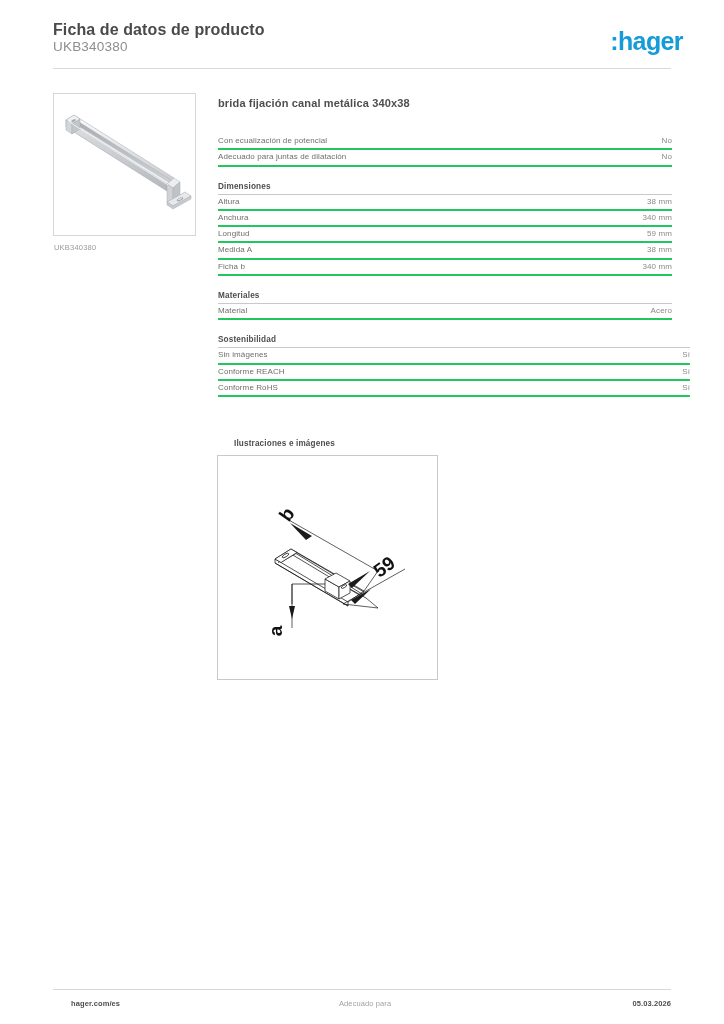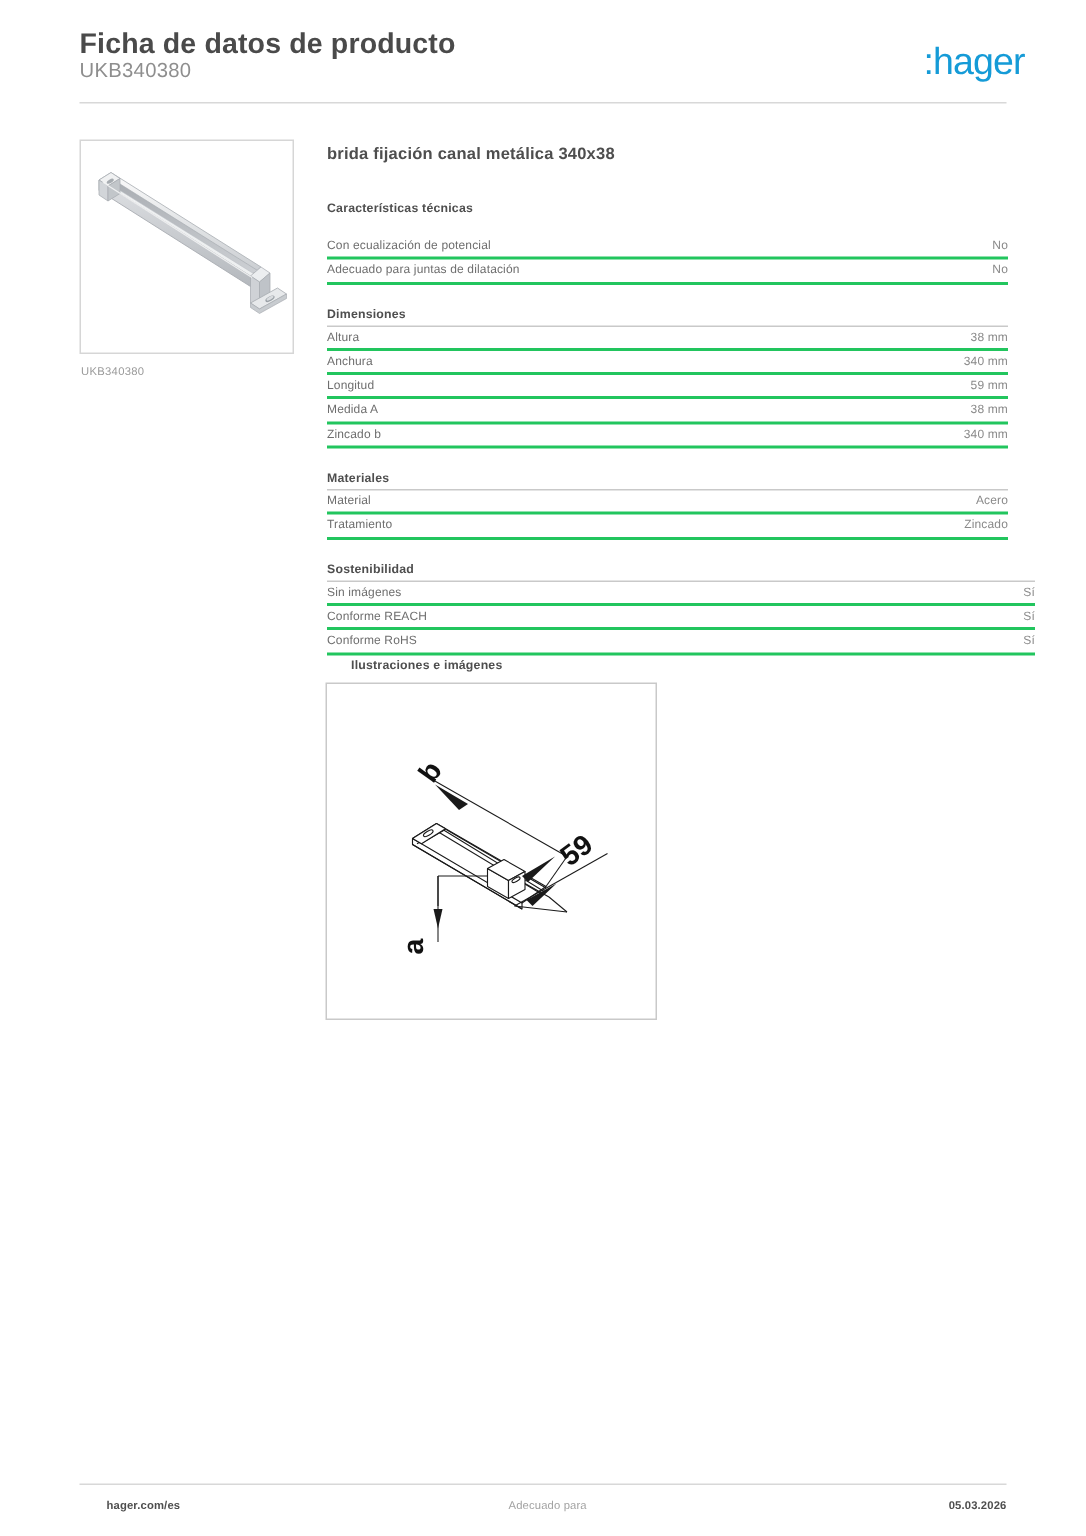--- a/index.html
+++ b/index.html
@@ -27,41 +27,41 @@
     top: 0;
     width: 724px;
     height: 70px;
   }
   #title-block {
     position: absolute;
     left: 53px;
     top: 21px;
   }
   #doc-title {
-    font-size: 19px;
+    font-size: 16px;
     font-weight: bold;
     color: #4a4a4a;
     letter-spacing: 0.1px;
     line-height: 17px;
     white-space: nowrap;
   }
   #doc-subtitle {
     font-size: 13.5px;
     font-weight: normal;
     color: #8e8e8e;
     letter-spacing: 0.2px;
     line-height: 17px;
     white-space: nowrap;
   }
   #logo {
     position: absolute;
     right: 41px;
     top: 29px;
     font-size: 25px;
-    font-weight: normal;
+    font-weight: bold;
     color: #159bd7;
     letter-spacing: -0.6px;
     line-height: 25px;
     white-space: nowrap;
   }
   #header-rule {
     position: absolute;
     left: 53px;
     top: 68px;
     width: 618px;
@@ -282,21 +282,20 @@
 
       <ellipse cx="19.5" cy="26.8" rx="2.6" ry="1.2" fill="#a6abb0" transform="rotate(-30 19.5 26.8)"></ellipse>
 
       <polyline points="14.5,27.5 114,91" fill="none" stroke="#ffffff" stroke-width="0.9" opacity="0.75"></polyline>
     </svg>
   </div>
   <div id="photo-caption">UKB340380</div>
 
   <div id="content">
     <div class="prod-name">brida fijación canal metálica 340x38</div>
-    <div class="section-title">Características técnicas</div>
     <div id="spec-groups">
         <div class="group">
           <div class="spec-row">
             <span class="spec-label">Con ecualización de potencial</span>
             <span class="spec-value">No</span>
           </div>
           <div class="spec-row">
             <span class="spec-label">Adecuado para juntas de dilatación</span>
             <span class="spec-value">No</span>
           </div>
@@ -313,33 +312,29 @@
           </div>
           <div class="spec-row">
             <span class="spec-label">Longitud</span>
             <span class="spec-value">59 mm</span>
           </div>
           <div class="spec-row">
             <span class="spec-label">Medida A</span>
             <span class="spec-value">38 mm</span>
           </div>
           <div class="spec-row">
-            <span class="spec-label">Zincado b</span>
+            <span class="spec-label">Ficha b</span>
             <span class="spec-value">340 mm</span>
           </div>
         </div>
         <div class="group">
           <div class="group-head">Materiales</div>
           <div class="spec-row">
             <span class="spec-label">Material</span>
             <span class="spec-value">Acero</span>
-          </div>
-          <div class="spec-row">
-            <span class="spec-label">Tratamiento</span>
-            <span class="spec-value">Zincado</span>
           </div>
         </div>
         <div class="group">
           <div class="group-head wide">Sostenibilidad</div>
           <div class="spec-row wide">
             <span class="spec-label">Sin imágenes</span>
             <span class="spec-value">Sí</span>
           </div>
           <div class="spec-row wide">
             <span class="spec-label">Conforme REACH</span>

